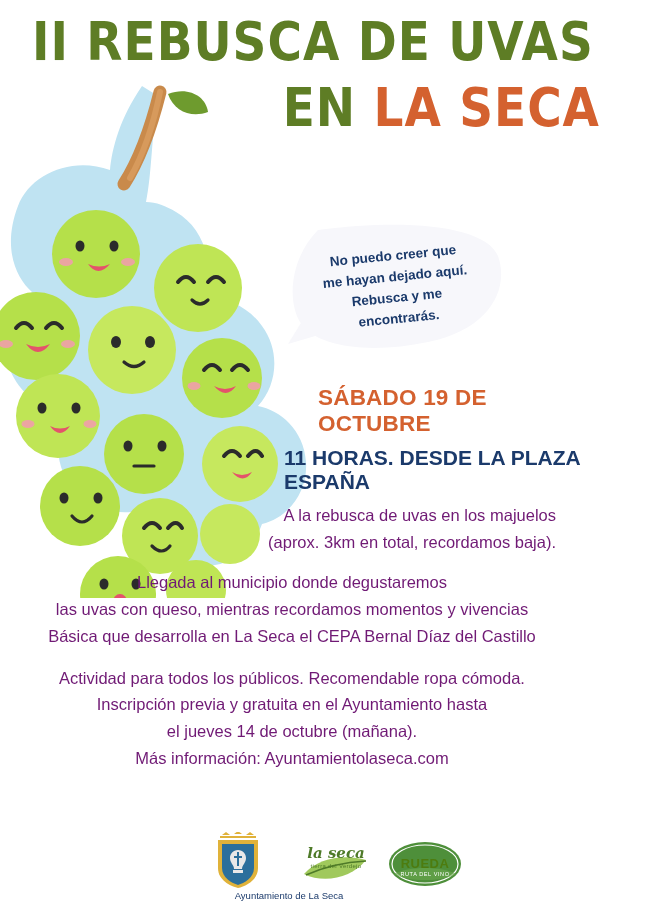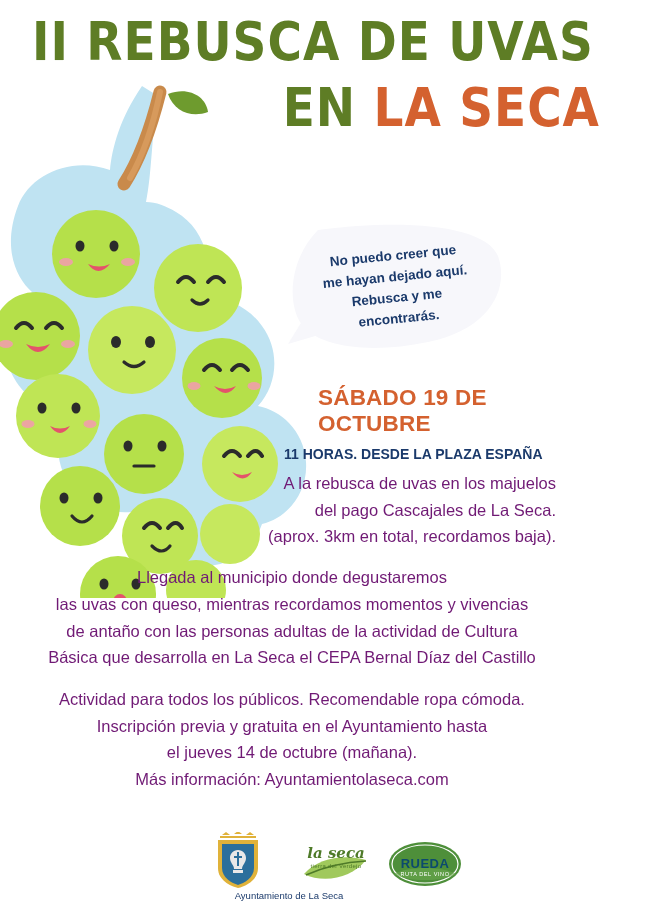--- a/index.html
+++ b/index.html
@@ -97,21 +97,21 @@
   .date-line {
     color: #d4612f;
     font-weight: bold;
     font-size: 22.5px;
     padding-left: 318px;
     letter-spacing: 0.2px;
   }
   .time-line {
     color: #1b3a6b;
     font-weight: bold;
-    font-size: 14px;
+    font-size: 21px;
     padding-left: 284px;
     margin-top: 9px;
   }
   .para {
     color: #701a75;
     font-size: 16.5px;
     line-height: 1.62;
     margin-top: 8px;
   }
   .para .r { display: block; text-align: right; padding-right: 28px; }
@@ -170,21 +170,21 @@
   .laseca-sub {
     font-size: 6px;
     color: #4e7a28;
     letter-spacing: 0.3px;
     margin-top: 14px;
   }
   .rueda-word {
     font-family: "Liberation Sans", sans-serif;
     font-weight: bold;
     font-size: 13px;
-    color: #0c4a6e;
+    color: #4d7c0f;
     letter-spacing: 0.5px;
   }
   .rueda-sub {
     font-size: 5.5px;
     color: #ffffff;
     letter-spacing: 0.6px;
   }
 </style>
 </head>
 <body>
@@ -311,28 +311,26 @@
   <div>Rebusca y me</div>
   <div>encontrarás.</div>
 </div>
 
 <div class="info">
   <div class="date-line">SÁBADO 19 DE OCTUBRE</div>
   <div class="time-line">11 HORAS. DESDE LA PLAZA ESPAÑA</div>
 
   <div class="para">
     <span class="r">A la rebusca de uvas en los majuelos</span>
-    <span class="r">del pago Cascajales de La Seca.</span>
     <span class="r">(aprox. 3km en total, recordamos baja).</span>
   </div>
 
   <div class="para blk2">
     <span class="c">Llegada al municipio donde degustaremos</span>
     <span class="c">las uvas con queso, mientras recordamos momentos y vivencias</span>
-    <span class="c">de antaño con las personas adultas de la actividad de Cultura</span>
     <span class="c">Básica que desarrolla en La Seca el CEPA Bernal Díaz del Castillo</span>
   </div>
 
   <div class="para blk3">
     <span class="c">Actividad para todos los públicos. Recomendable ropa cómoda.</span>
     <span class="c">Inscripción previa y gratuita en el Ayuntamiento hasta</span>
     <span class="c">el jueves 14 de octubre (mañana).</span>
     <span class="c">Más información: Ayuntamientolaseca.com</span>
   </div>
 </div>

